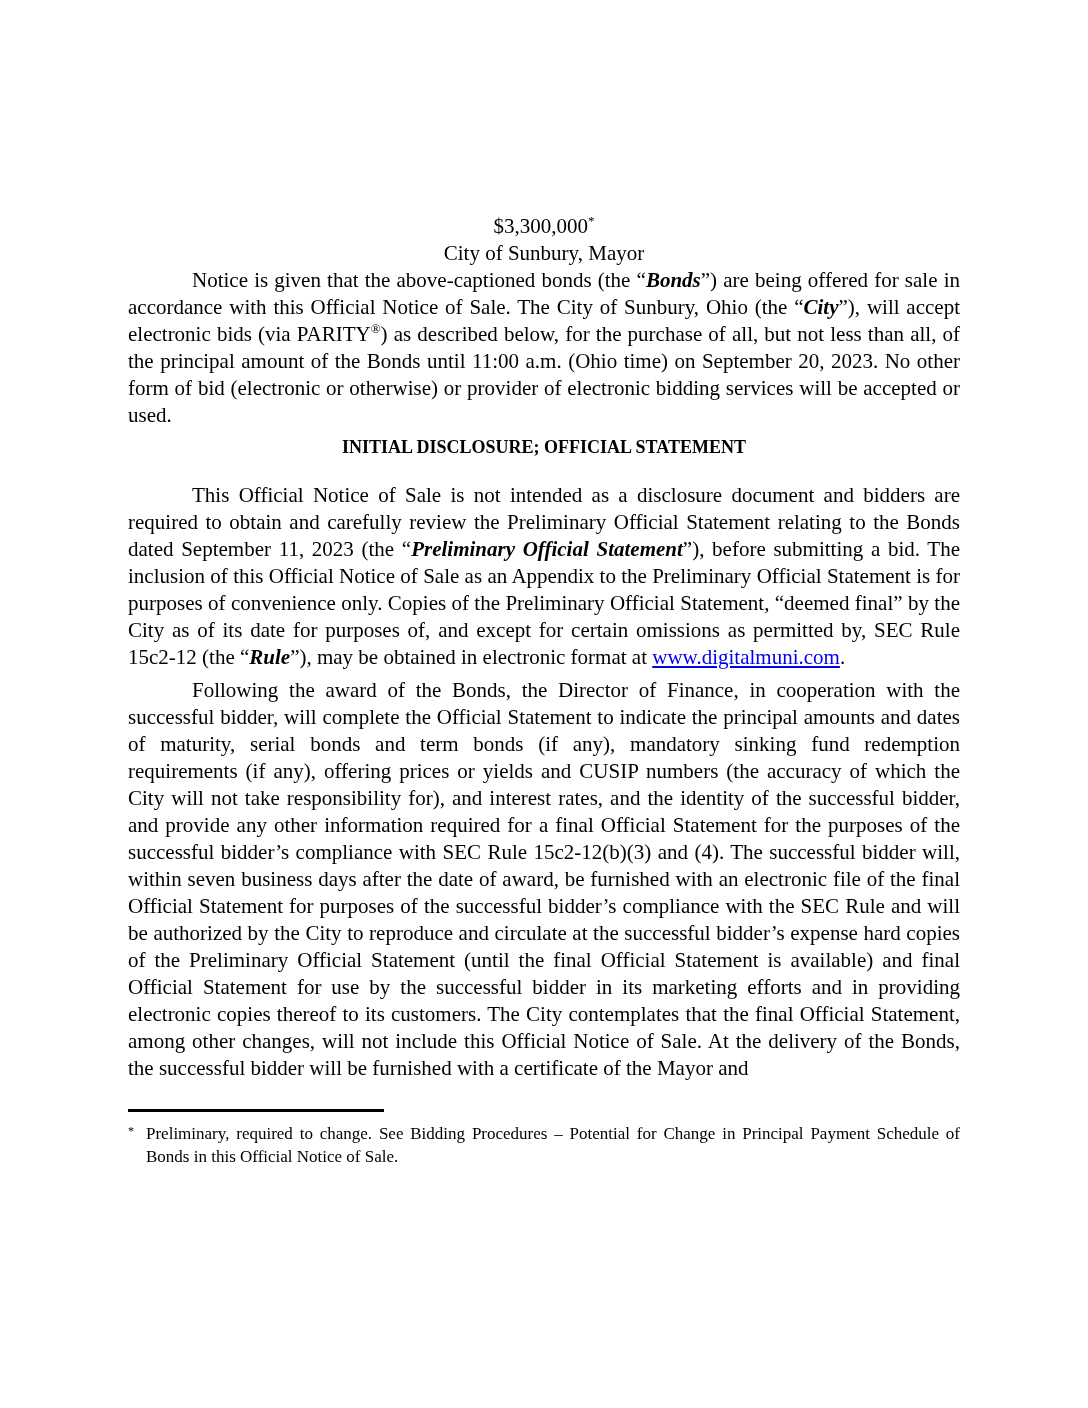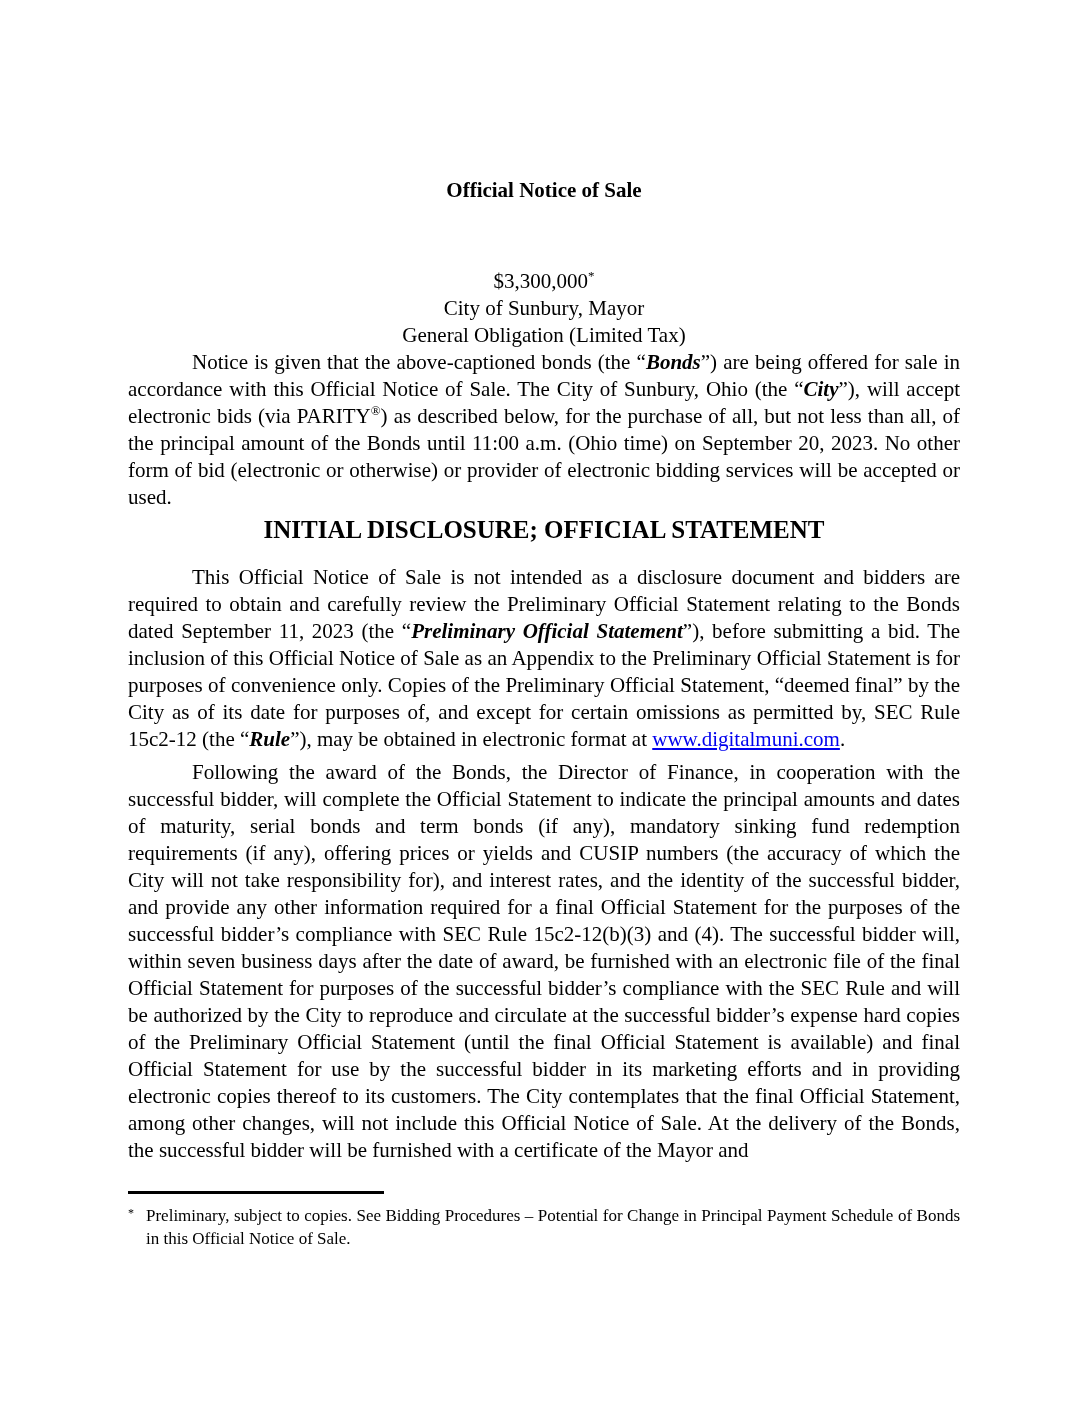--- a/index.html
+++ b/index.html
@@ -14,40 +14,40 @@
     font-size:21px;
     line-height:27px;
   }
   .doc-title{
     margin:0;
     font-size:21px;
     font-weight:700;
     text-align:center;
   }
   .issue-block{
-    margin-top:64px;
+    margin-top:36px;
     text-align:center;
   }
   .issue-line{white-space:nowrap;}
   .sup{
     vertical-align:super;
     font-size:13px;
     line-height:0;
   }
   .body-para{
     margin:0;
     text-align:justify;
     text-indent:64px;
   }
   .mt-p1{}
   .mt-p2{margin-top:21px;}
   .mt-p3{margin-top:6px;}
   .section-heading{
     margin:5px 0 0 0;
-    font-size:25px;
+    font-size:18px;
     font-weight:700;
     text-align:center;
   }
   .b{font-weight:400;}
   .bi{font-weight:700;font-style:italic;}
   .link{
     color:var(--link-color,#0000EE);
     cursor:pointer;
   }
   .footnote{
@@ -72,37 +72,35 @@
   .fn-text{
     flex:1;
     text-align:justify;
   }
 </style>
 </head>
 <body>
 
 <div class="page">
 
-  <h1 class="doc-title">Official Notice of Sale</h1>
 
   <div class="issue-block">
     <div class="issue-line"><span>$3,300,000</span><span class="sup">*</span></div>
     <div class="issue-line">City of Sunbury, Mayor</div>
-    <div class="issue-line">General Obligation (Limited Tax)</div>
   </div>
 
   <p class="body-para mt-p1"><span>Notice is given that the above-captioned bonds (the “</span><span class="bi">Bonds</span><span>”) are being offered for sale in accordance with this Official Notice of Sale.  The City of Sunbury, Ohio (the “</span><span class="bi">City</span><span>”), will accept electronic bids (via PARITY</span><span class="sup">®</span><span>) as described below, for the purchase of all, but not less than all, of the principal amount of the Bonds until 11:00 a.m. (Ohio time) on September 20, 2023.  No other form of bid (electronic or otherwise) or provider of electronic bidding services will be accepted or used.</span></p>
 
   <h2 class="section-heading">INITIAL DISCLOSURE; OFFICIAL STATEMENT</h2>
 
   <p class="body-para mt-p2"><span class="b">This Official Notice of Sale is not intended as a disclosure document and bidders are required to obtain and carefully review the Preliminary Official Statement relating to the Bonds dated September 11, 2023 (the “</span><span class="bi">Preliminary Official Statement</span><span class="b">”), before submitting a bid.</span><span>  The inclusion of this Official Notice of Sale as an Appendix to the Preliminary Official Statement is for purposes of convenience only.  Copies of the Preliminary Official Statement, “deemed final” by the City as of its date for purposes of, and except for certain omissions as permitted by, SEC Rule 15c2-12 (the “</span><span class="bi">Rule</span><span>”), may be obtained in electronic format at </span><a class="link" href="#">www.digitalmuni.com</a><span>.</span></p>
 
   <p class="body-para mt-p3">Following the award of the Bonds, the Director of Finance, in cooperation with the successful bidder, will complete the Official Statement to indicate the principal amounts and dates of maturity, serial bonds and term bonds (if any), mandatory sinking fund redemption requirements (if any), offering prices or yields and CUSIP numbers (the accuracy of which the City will not take responsibility for), and interest rates, and the identity of the successful bidder, and provide any other information required for a final Official Statement for the purposes of the successful bidder’s compliance with SEC Rule 15c2-12(b)(3) and (4).  The successful bidder will, within seven business days after the date of award, be furnished with an electronic file of the final Official Statement for purposes of the successful bidder’s compliance with the SEC Rule and will be authorized by the City to reproduce and circulate at the successful bidder’s expense hard copies of the Preliminary Official Statement (until the final Official Statement is available) and final Official Statement for use by the successful bidder in its marketing efforts and in providing electronic copies thereof to its customers.  The City contemplates that the final Official Statement, among other changes, will not include this Official Notice of Sale.  At the delivery of the Bonds, the successful bidder will be furnished with a certificate of the Mayor and</p>
 
   <div class="footnote">
     <div class="fn-rule"></div>
     <div class="fn-body">
       <span class="fn-marker">*</span>
-      <span class="fn-text"><span>Preliminary, subject to copies.  See </span><span class="b">Bidding Procedures – Potential for Change in Principal Payment Schedule of Bonds</span><span> in this Official Notice of Sale.</span></span>
+      <span class="fn-text"><span>Preliminary, required to change.  See </span><span class="b">Bidding Procedures – Potential for Change in Principal Payment Schedule of Bonds</span><span> in this Official Notice of Sale.</span></span>
     </div>
   </div>
 
 </div>
 
 </body></html>

